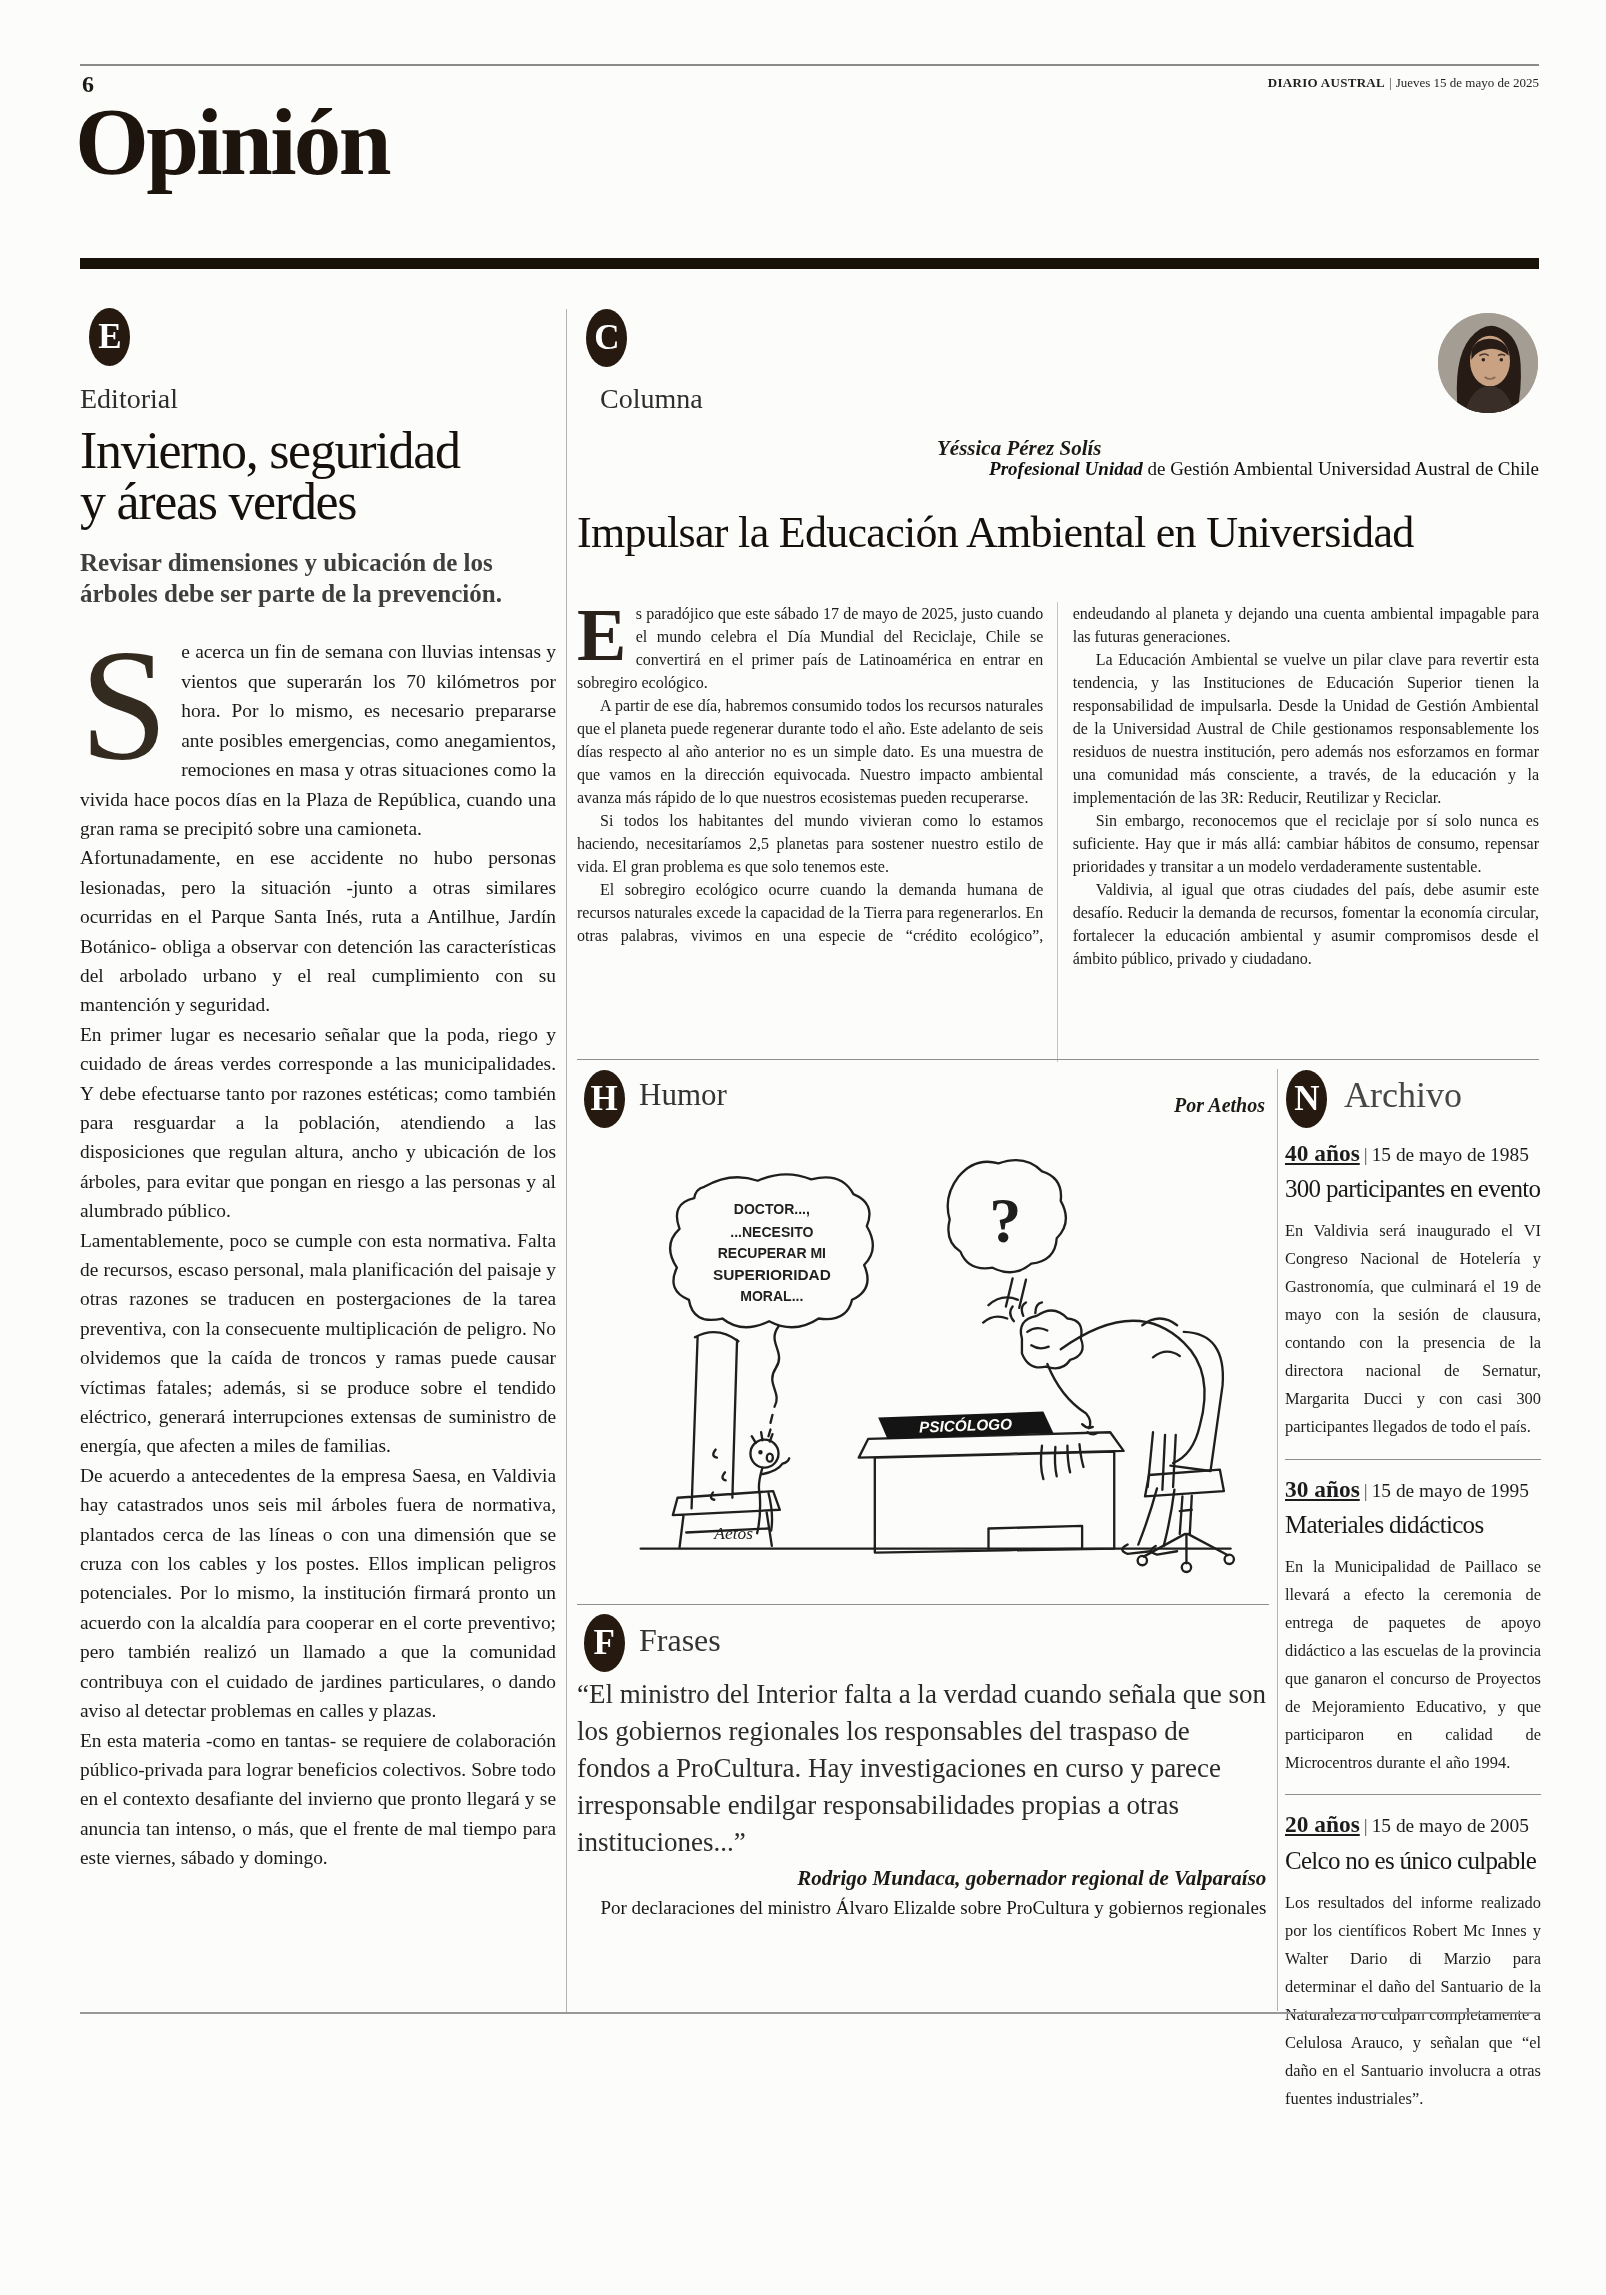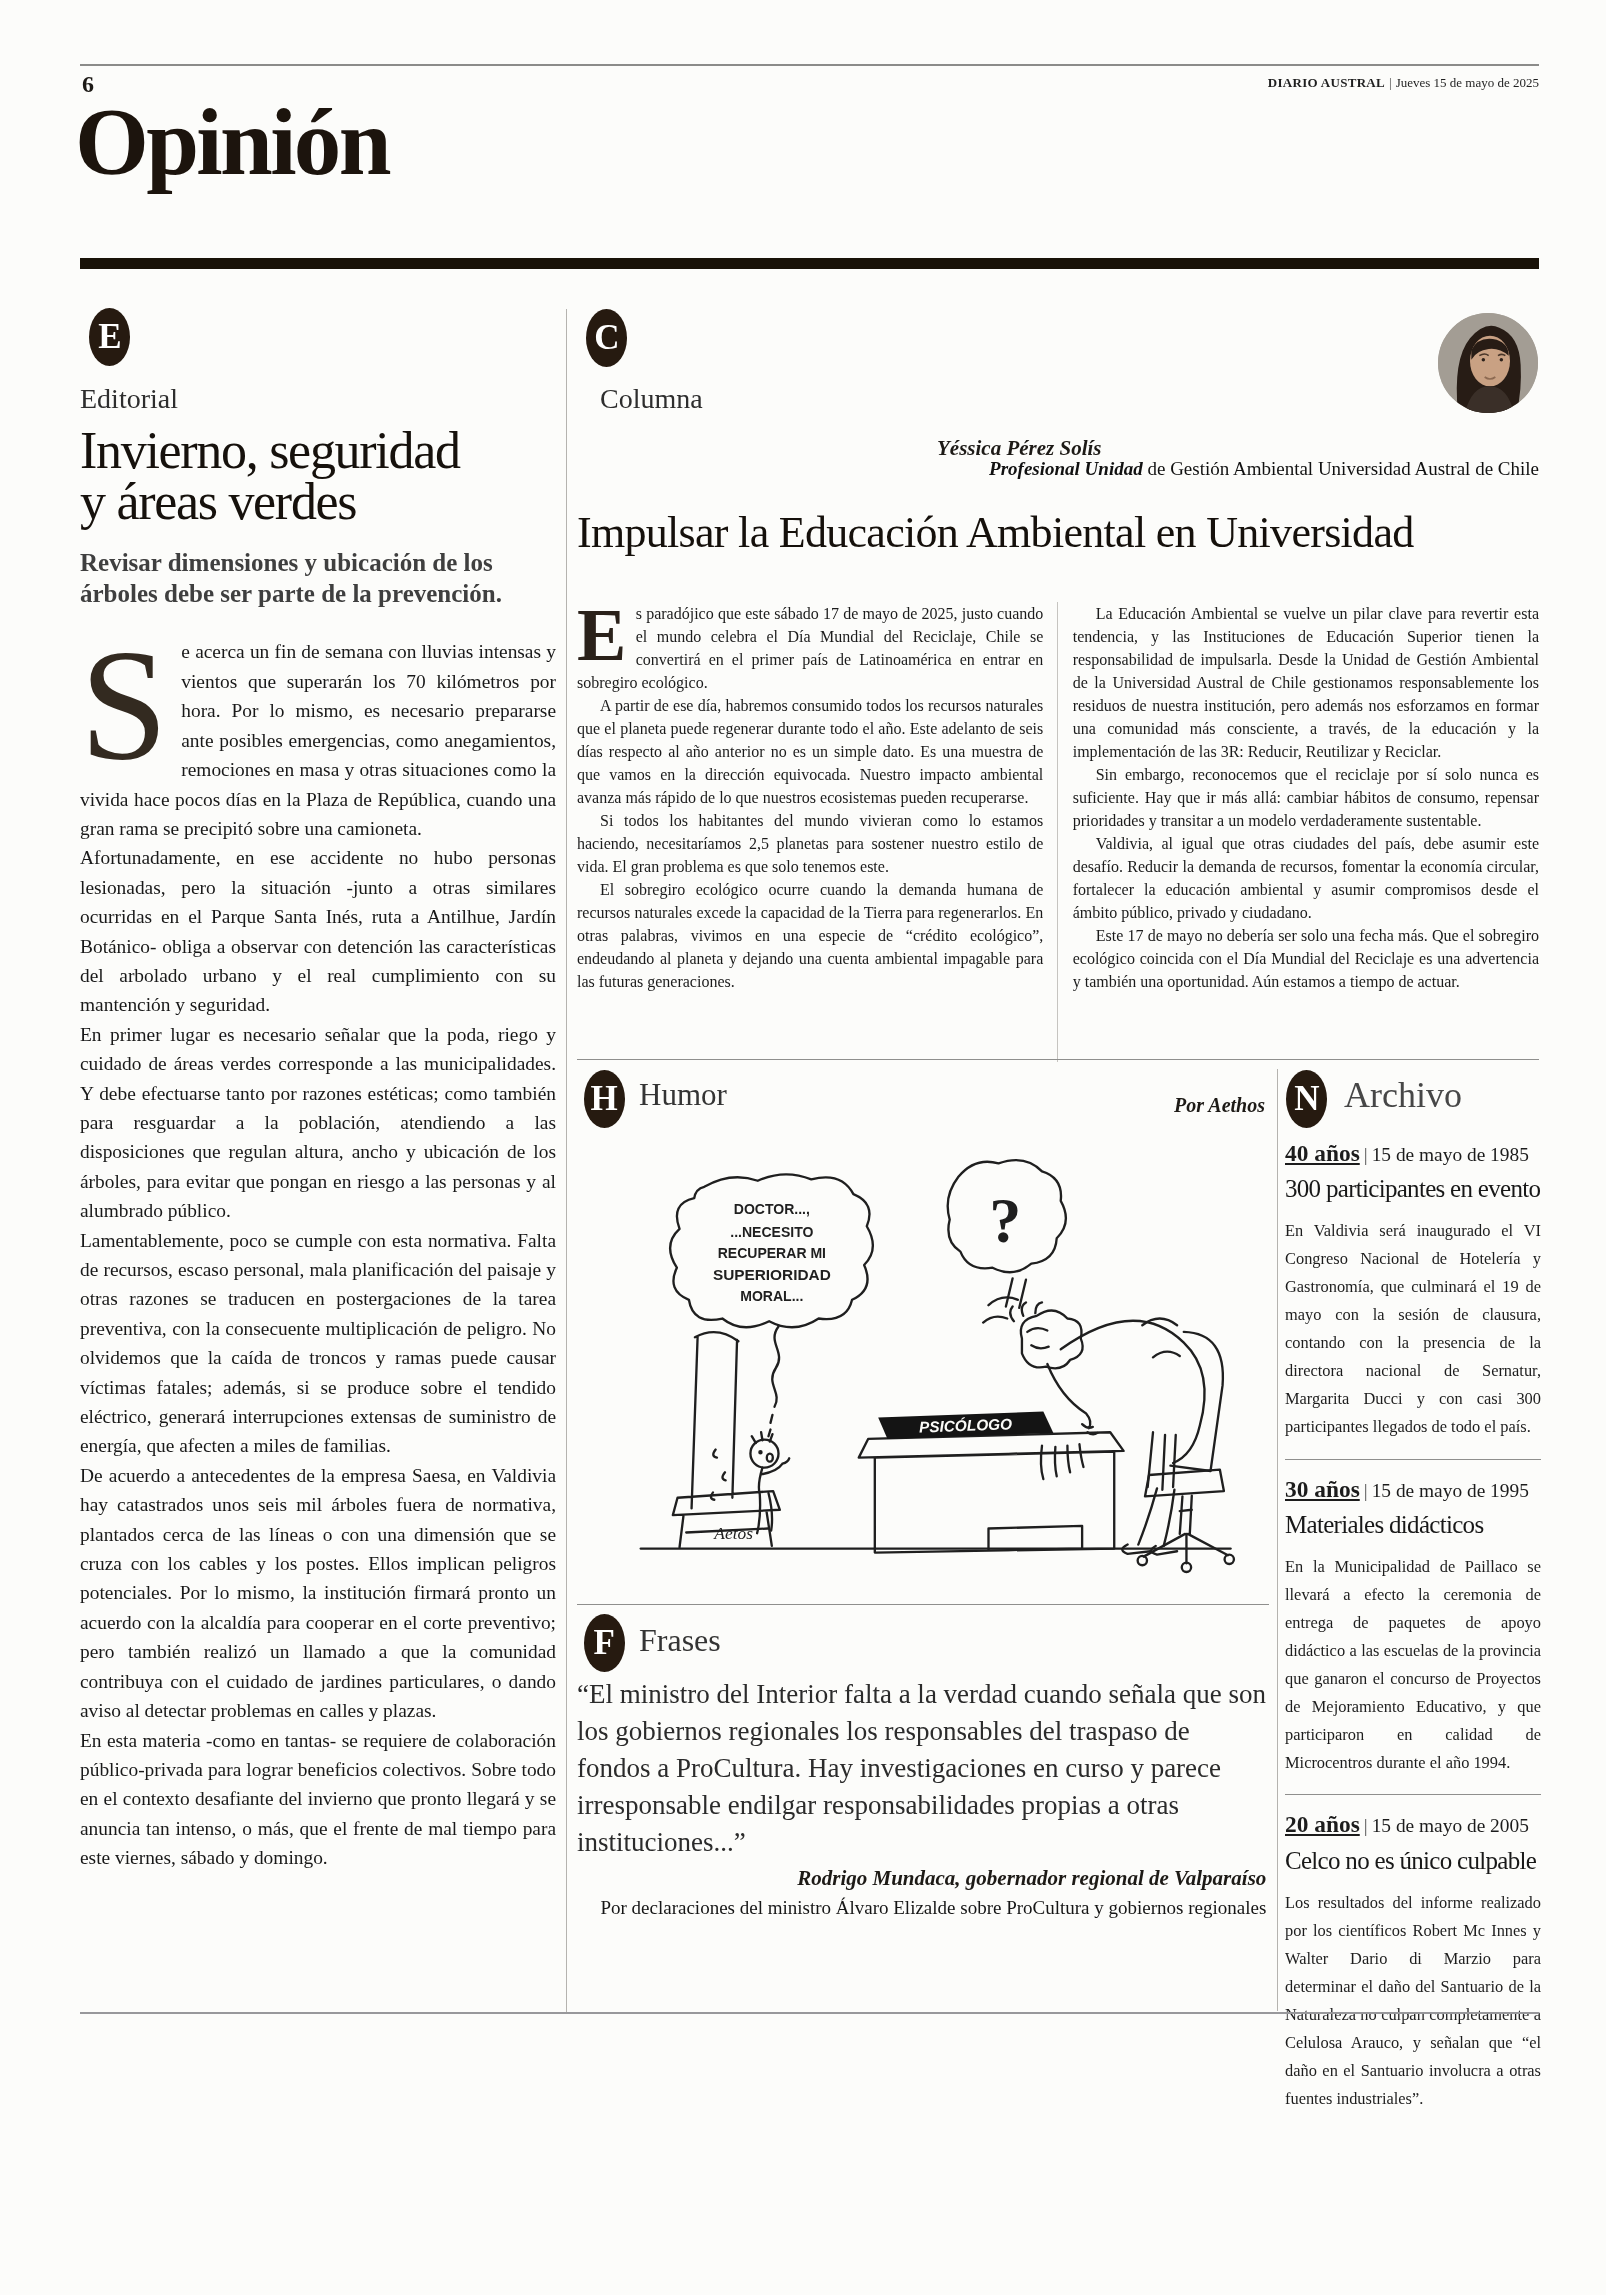--- a/index.html
+++ b/index.html
@@ -131,21 +131,20 @@
     </div>
     <div class="col-headline">Impulsar la Educación Ambiental en Universidad</div>
     <div class="col-body">
       <p><span class="dropcap-md">E</span><span>s paradójico que este sábado 17 de mayo de 2025, justo cuando el mundo celebra el Día Mundial del Reciclaje, Chile se convertirá en el primer país de Latinoamérica en entrar en sobregiro ecológico.</span></p>
       <p>A partir de ese día, habremos consumido todos los recursos naturales que el planeta puede regenerar durante todo el año. Este adelanto de seis días respecto al año anterior no es un simple dato. Es una muestra de que vamos en la dirección equivocada. Nuestro impacto ambiental avanza más rápido de lo que nuestros ecosistemas pueden recuperarse.</p>
       <p>Si todos los habitantes del mundo vivieran como lo estamos haciendo, necesitaríamos 2,5 planetas para sostener nuestro estilo de vida. El gran problema es que solo tenemos este.</p>
       <p>El sobregiro ecológico ocurre cuando la demanda humana de recursos naturales excede la capacidad de la Tierra para regenerarlos. En otras palabras, vivimos en una especie de “crédito ecológico”, endeudando al planeta y dejando una cuenta ambiental impagable para las futuras generaciones.</p>
       <p>La Educación Ambiental se vuelve un pilar clave para revertir esta tendencia, y las Instituciones de Educación Superior tienen la responsabilidad de impulsarla. Desde la Unidad de Gestión Ambiental de la Universidad Austral de Chile gestionamos responsablemente los residuos de nuestra institución, pero además nos esforzamos en formar una comunidad más consciente, a través, de la educación y la implementación de las 3R: Reducir, Reutilizar y Reciclar.</p>
       <p>Sin embargo, reconocemos que el reciclaje por sí solo nunca es suficiente. Hay que ir más allá: cambiar hábitos de consumo, repensar prioridades y transitar a un modelo verdaderamente sustentable.</p>
       <p>Valdivia, al igual que otras ciudades del país, debe asumir este desafío. Reducir la demanda de recursos, fomentar la economía circular, fortalecer la educación ambiental y asumir compromisos desde el ámbito público, privado y ciudadano.</p>
-      <p>Este 17 de mayo no debería ser solo una fecha más. Que el sobregiro ecológico coincida con el Día Mundial del Reciclaje es una advertencia y también una oportunidad. Aún estamos a tiempo de actuar.</p>
     </div>
   </div>
 
   <div class="abs h-rule-mid"></div>
   <div class="abs v-rule-right"></div>
 
   <div class="abs" id="humor">
     <div class="badge">H</div>
     <div class="kicker">Humor</div>
     <div class="humor-byline">Por Aethos</div>

